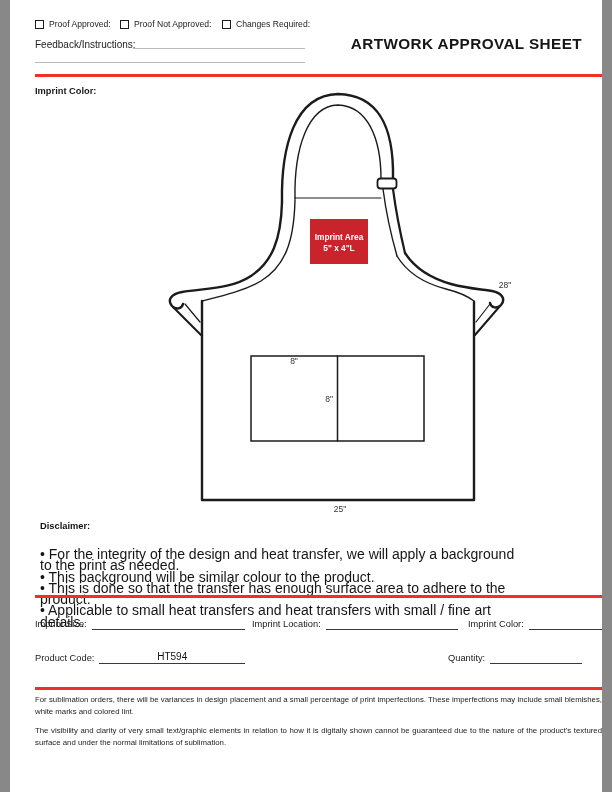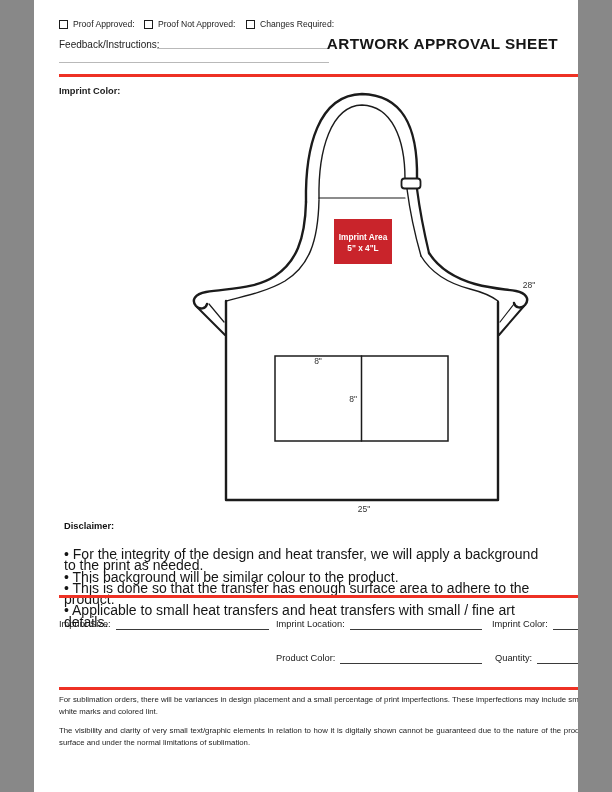--- a/index.html
+++ b/index.html
@@ -1,18 +1,18 @@
 <!DOCTYPE html>
 <html style="--accent: #ee3124;"><head>
 <meta charset="utf-8">
 <style>
   * { margin:0; padding:0; box-sizing:border-box; }
   html,body { background:#888; }
   .page {
-    position:relative; width:544px; height:792px; margin:0 auto;
+    position:relative; width:592px; height:792px; margin:0 auto;
     background:#fff; overflow:hidden;
     font-family:"Liberation Sans", sans-serif; color:#1a1a1a;
   }
   
   .cb-item { position:absolute; top:19px; display:flex; align-items:center; }
   .cb-box  { width:9px; height:9px; border:1.5px solid #1c1c1c; margin-right:5px; background:#fff; flex:0 0 auto; }
   .cb-label{ font-size:8.6px; color:#222; white-space:nowrap; }
   .feedback-label { position:absolute; left:25px; top:39px; font-size:10px; color:#222; }
   .u-line { position:absolute; height:0; border-bottom:1.5px solid #b9b9b9; }
   #fb-line1 { left:123px; top:48px; width:172px; }
@@ -129,27 +129,27 @@
     <span class="field-line">
         <span class="field-value"></span>
       </span>
   </div>
   <div class="field" style="left:458px; top:615px; width:134px;">
     <span class="field-label">Imprint Color:</span>
     <span class="field-line">
         <span class="field-value"></span>
       </span>
   </div>
-  <div class="field" style="left:242px; top:649px; width:206px;">
-    <span class="field-label">Product Color:</span>
+  <div class="field" style="left:25px; top:649px; width:210px;">
+    <span class="field-label">Product Code:</span>
     <span class="field-line">
-        <span class="field-value"></span>
+        <span class="field-value">HT594</span>
       </span>
   </div>
-  <div class="field" style="left:461px; top:649px; width:134px;">
+  <div class="field" style="left:438px; top:649px; width:134px;">
     <span class="field-label">Quantity:</span>
     <span class="field-line">
         <span class="field-value"></span>
       </span>
   </div>
 
   <div class="red-rule" id="rule3"></div>
 
   <div class="footnotes">
     <p>For sublimation orders, there will be variances in design placement and a small percentage of print imperfections. These imperfections may include small blemishes, white marks and colored lint.</p>

